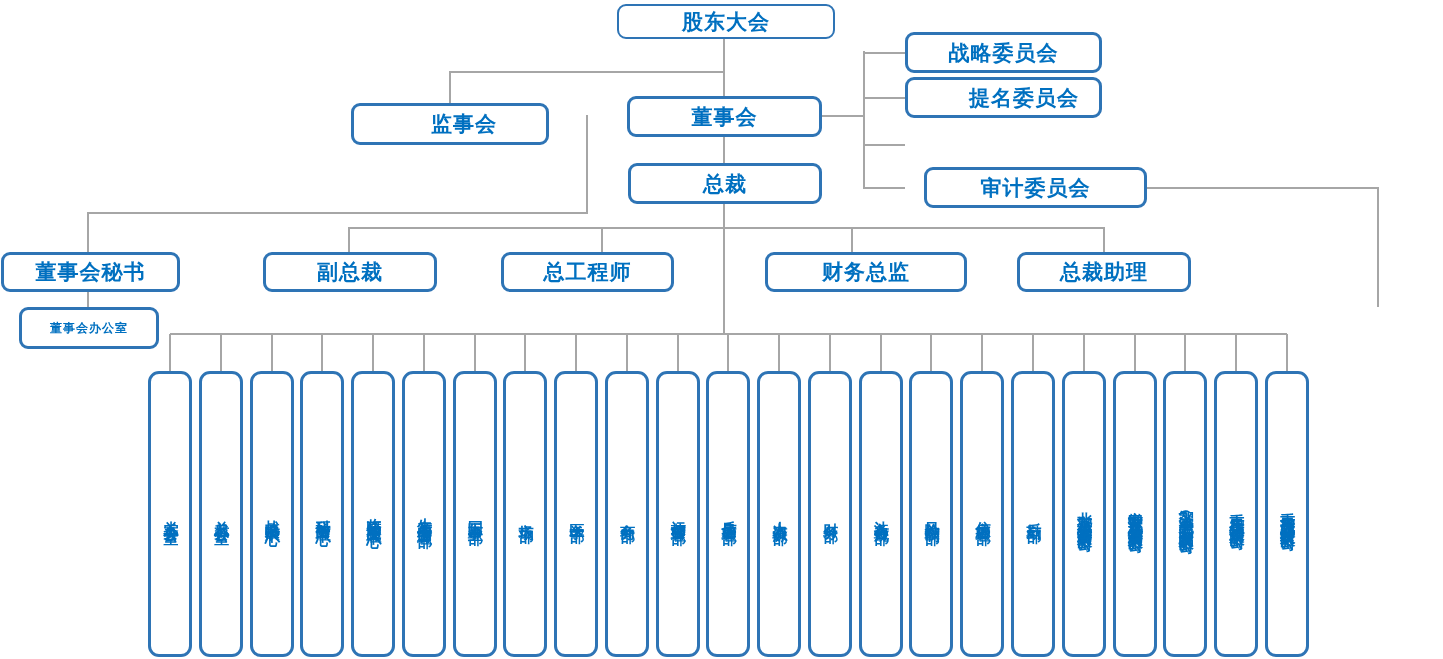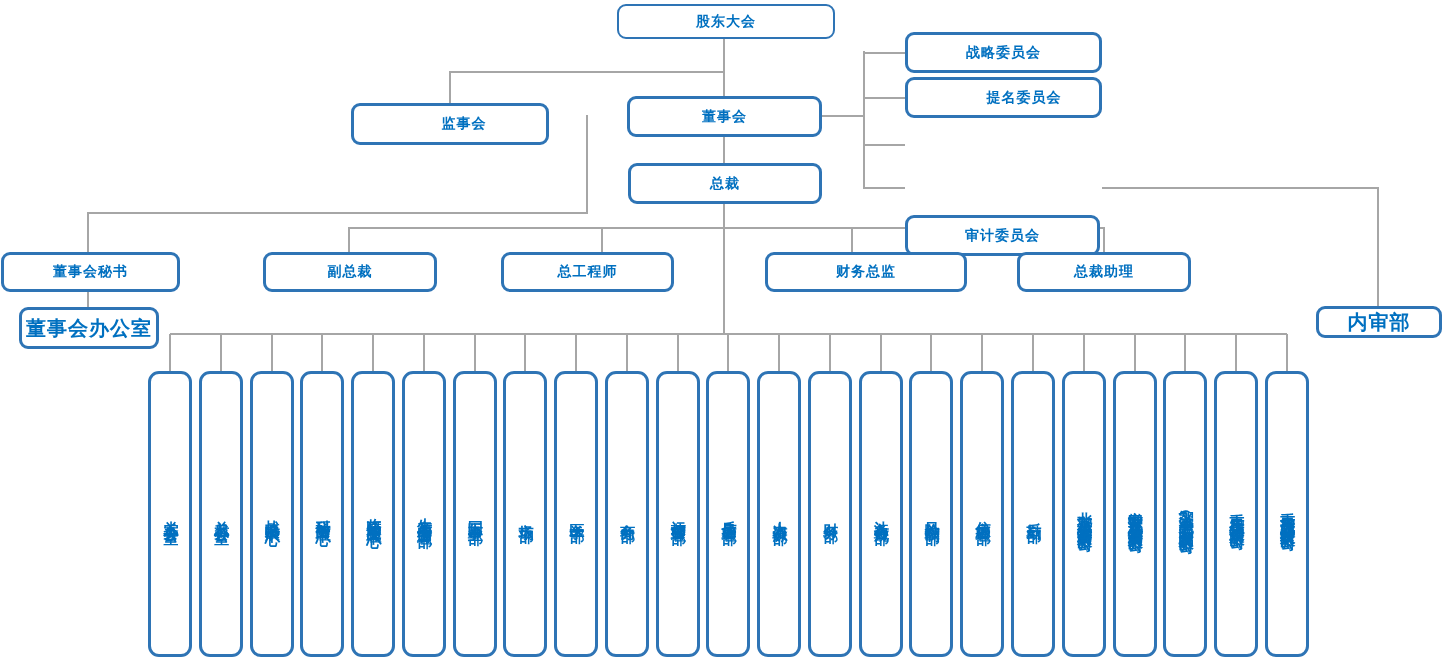--- a/index.html
+++ b/index.html
@@ -12,26 +12,26 @@
   }
   .box {
     position:absolute;
     box-sizing:border-box;
     border:3px solid #2e74b5;
     border-radius:9px;
     background:#ffffff;
     color:#0070c0;
     font-weight:bold;
     display:flex; align-items:center; justify-content:center;
-    font-size:14px;
+    font-size:21px;
     letter-spacing:1px;
     white-space:nowrap;
   }
   .box.thin { border-width:2px; }
-  .box.small { font-size:20px; }
+  .box.small { font-size:12px; }
   .ln { position:absolute; background:#a6a6a6; }
   
   .dept-row {
     position:absolute; left:148px; top:334px;
     width:1161px; height:323px;
     display:flex; justify-content:space-between;
   }
   .dept-col { width:44px; display:flex; flex-direction:column; align-items:center; }
   .dept-stub { width:2px; height:37px; background:#a6a6a6; }
   .dept-box {
@@ -85,30 +85,29 @@
   <div class="box thin" style="left:617px;top:4px;width:218px;height:35px;">股东大会</div>
 
   <div class="box" style="left:351px;top:103px;width:198px;height:42px;padding-left:28px;">监事会</div>
 
   <div class="box" style="left:627px;top:96px;width:195px;height:41px;">董事会</div>
 
   <div class="box" style="left:628px;top:163px;width:194px;height:41px;">总裁</div>
 
   <div class="box" style="left:905px;top:32px;width:197px;height:41px;">战略委员会</div>
   <div class="box" style="left:905px;top:77px;width:197px;height:41px;padding-left:41px;">提名委员会</div>
-  <div class="box" style="left:905px;top:167px;width:195px;height:41px;margin-top:48px;">审计委员会</div>
+  <div class="box" style="left:924px;top:167px;width:223px;height:41px;">审计委员会</div>
 
   <div class="box" style="left:1px;top:252px;width:179px;height:40px;">董事会秘书</div>
   <div class="box" style="left:263px;top:252px;width:174px;height:40px;">副总裁</div>
   <div class="box" style="left:501px;top:252px;width:173px;height:40px;">总工程师</div>
   <div class="box" style="left:765px;top:252px;width:202px;height:40px;">财务总监</div>
   <div class="box" style="left:1017px;top:252px;width:174px;height:40px;">总裁助理</div>
 
   <div class="box small" style="left:19px;top:307px;width:140px;height:42px;">董事会办公室</div>
-  <div class="box small" style="left:1316px;top:306px;width:126px;height:32px;">内审部</div>
 
   <div class="dept-row">
       <div class="dept-col">
       <div class="dept-stub"></div>
       <div class="dept-box">
         <span>党委办公室</span>
       </div>
     </div>
       <div class="dept-col">
       <div class="dept-stub"></div>

